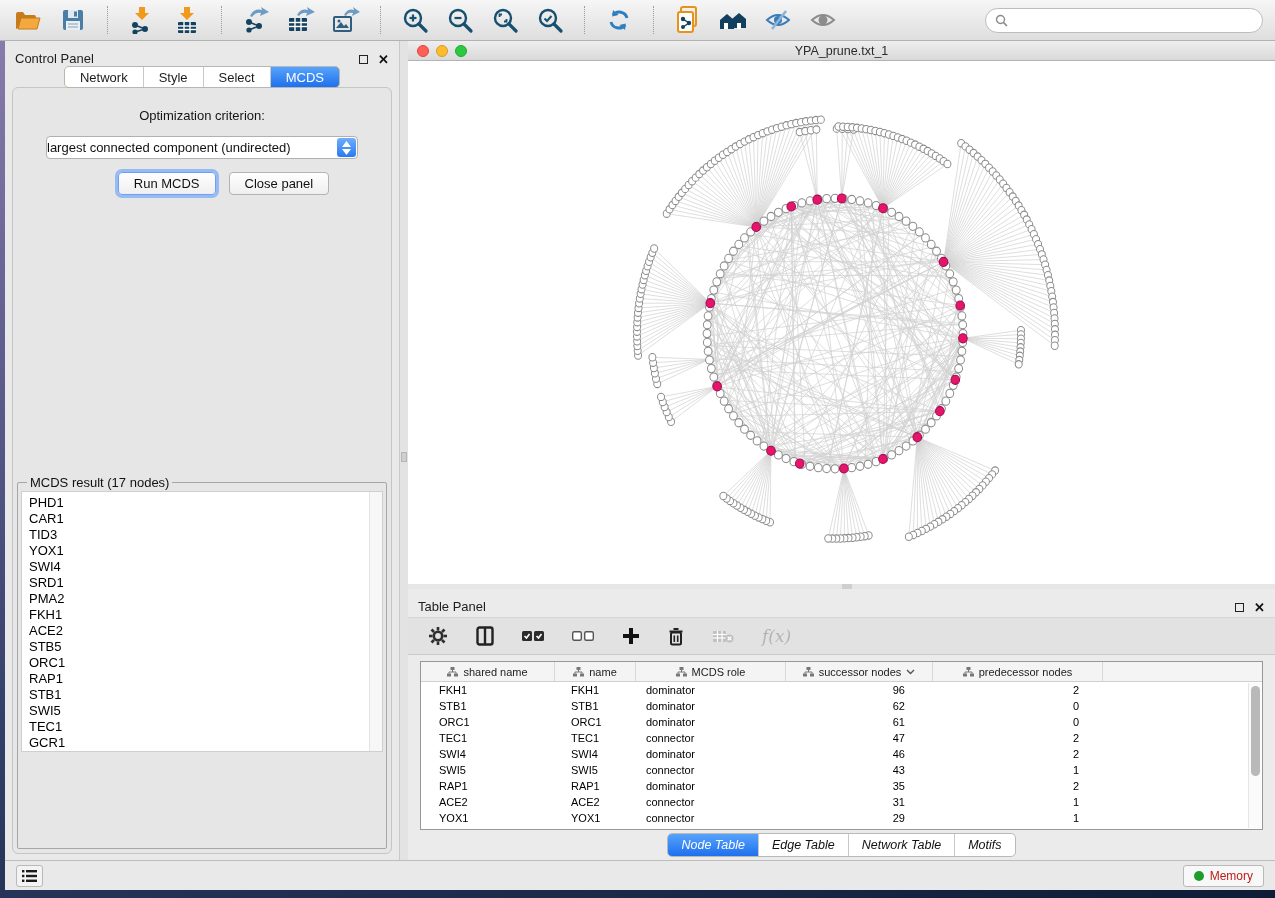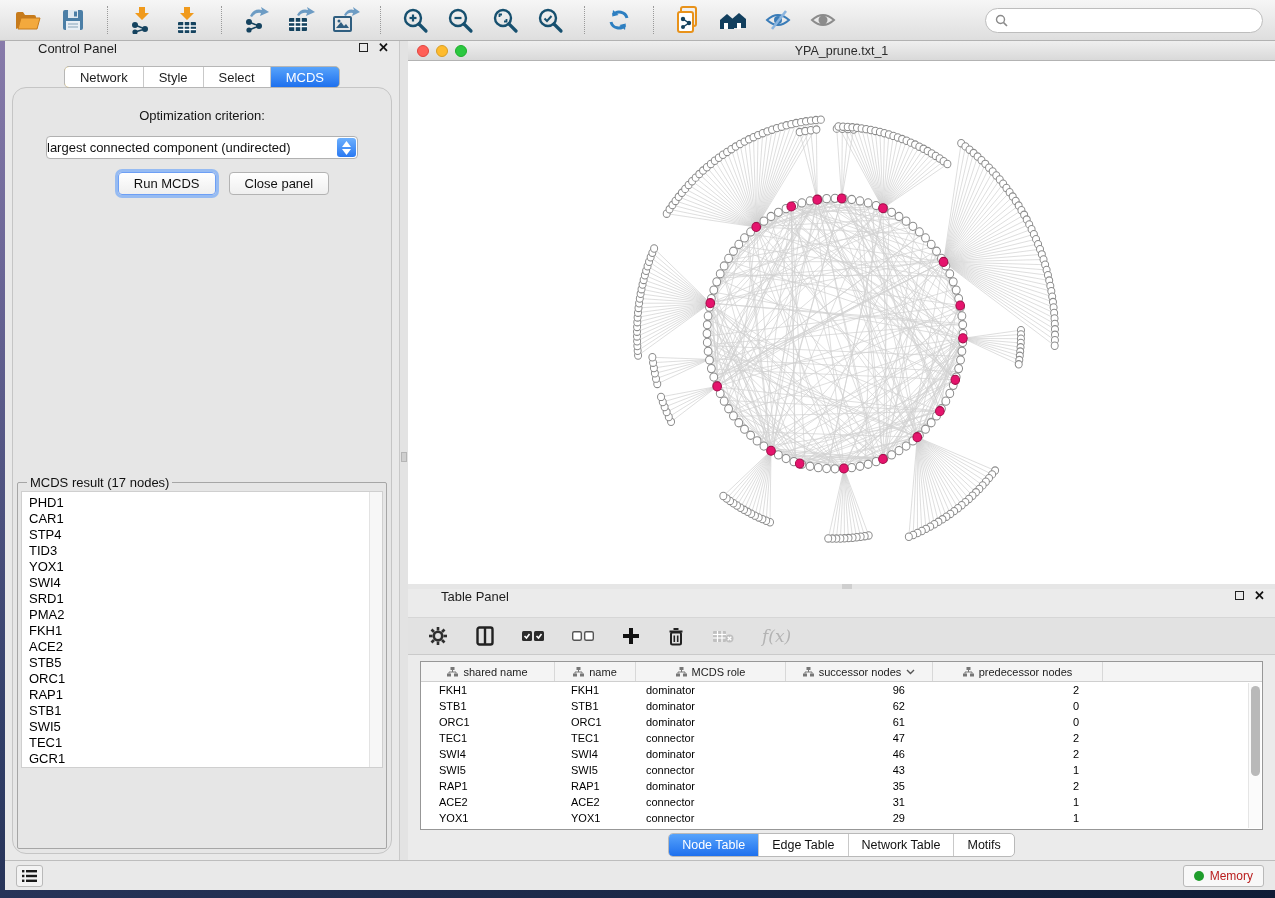--- a/index.html
+++ b/index.html
@@ -15,30 +15,30 @@
   .tsep { width:0; height:28px; border-left:1px dotted #9a9a9a; margin:0 5px; flex:0 0 auto; }
   .search { margin-left:auto; width:278px; height:25px; background:#fff; border:1px solid #bdbdbd;
     border-radius:13px; display:flex; align-items:center; padding:0 9px; gap:6px; }
   .search input { border:none; outline:none; flex:1; font-size:12px; background:transparent; }
 
   
   .main { position:absolute; left:5px; right:0; top:41px; bottom:38px; display:flex; }
 
   
   .cpanel { width:395px; background:#e9e9e9; display:flex; flex-direction:column; border-right:1px solid #c9c9c9; }
-  .panel-title { height:25px; display:flex; align-items:flex-start; padding:0 10px; font-size:13px; color:#1d1d1d;margin-left:23px; }
+  .panel-title { height:25px; display:flex; align-items:flex-end; padding:0 10px; font-size:13px; color:#1d1d1d; }
   .wctrls { margin-left:auto; display:flex; align-items:center; gap:10px; }
   .float-ic { width:9px; height:9px; border:1.6px solid #222; display:inline-block; }
   .close-ic { font-size:13px; font-weight:bold; color:#111; line-height:1; }
   .cp-tabs { display:flex; justify-content:center; position:relative; z-index:2; margin-bottom:-1px; }
   .seg { display:flex; background:#eab308; border:1px solid #b6b6b6; border-radius:5px; overflow:hidden; height:22px; }
   .seg-item { padding:0 15px; font-size:13px; color:#1c1c1c; display:flex; align-items:center; border-right:1px solid #c9c9c9; background:#fff; cursor:default; }
   .seg-item:last-child { border-right:none; }
   .seg-item.active { background:linear-gradient(#57a3fb,#1e70ee); color:#fff; }
-  .cp-body { flex:1; margin:0 7px 6px; border:1px solid #c5c5c5; border-radius:14px; background:#e6e6e6;
+  .cp-body { flex:1; margin:0 7px 6px; border:1px solid #c5c5c5; border-radius:6px; background:#e6e6e6;
     display:flex; flex-direction:column; padding-top:20px; min-height:0; }
   .opt-label { text-align:center; font-size:13px; color:#141414; }
   .selectbox { margin:13px auto 0; width:312px; height:23px; background:#fff; border:1px solid #b1b1b1;
     border-radius:4px; display:flex; align-items:center; font-size:13px; position:relative; color:#111; }
   .stepper { position:absolute; right:1px; top:1px; bottom:1px; width:19px; border-radius:3px;
     background:linear-gradient(#6db0fd,#2a79f2); display:flex; flex-direction:column; align-items:center; justify-content:center; gap:2px; }
   .btnrow { display:flex; justify-content:center; gap:13px; margin-top:13px; }
   .btn { height:23px; padding:0 15px; background:linear-gradient(#ffffff,#efefef); border:1px solid #b3b3b3;
     border-radius:4px; font-size:13px; color:#111; display:flex; align-items:center; cursor:default; }
   .btn.focusring { box-shadow:0 0 0 3px rgba(96,158,250,.6); border-color:#6d9ff5;margin-left:43px; }
@@ -82,21 +82,21 @@
   .th { display:flex; align-items:center; justify-content:center; gap:5px; border-right:1px solid #d8d8d8;
     font-size:11px; color:#222; }
   .c0 { width:134px; } .c1 { width:81px; } .c2 { width:150px; } .c3 { width:147px; } .c4 { width:170px; }
   .trow { display:flex; height:16px; align-items:center; flex:0 0 auto; }
   .tc { font-size:11px; color:#000; }
   .tc.c0 { padding-left:18px; } .tc.c1 { padding-left:16px; } .tc.c2 { padding-left:10px; }
   .tc.c3 { text-align:right; padding-right:28px; } .tc.c4 { text-align:right; padding-right:24px; }
   .vscroll { position:absolute; right:1px; top:21px; bottom:1px; width:13px; background:#fbfbfb; border-left:1px solid #e5e5e5; }
   .vthumb { position:absolute; top:3px; left:2px; width:9px; height:90px; background:#b9b9b9; border-radius:5px; }
   .ftabs { height:30px; display:flex; justify-content:center; align-items:center; flex:0 0 auto; }
-  .ftabbar { display:flex; border:1px solid #b9b9b9; border-radius:5px; overflow:hidden; background:#fff; }
+  .ftabbar { display:flex; border:1px solid #b9b9b9; border-radius:5px; overflow:hidden; background:#fff;font-style:italic; }
   .ftab { padding:4px 13px; font-size:12.5px; color:#111; border-right:1px solid #c9c9c9; cursor:default; }
   .ftab:last-child { border-right:none; }
   .ftab.active { background:linear-gradient(#57a3fb,#1e70ee); color:#fff; }
 
   
   .statusbar { position:absolute; left:5px; right:0; bottom:8px; height:30px; background:#e9e9e9;
     border-top:1px solid #bdbdbd; display:flex; align-items:center; padding:0 11px; }
   .listbtn { width:27px; height:22px; border:1px solid #b9b9b9; background:#f3f3f3; border-radius:3px;
     display:flex; align-items:center; justify-content:center; }
   .membtn { margin-left:auto; display:flex; align-items:center; gap:6px; background:#f8f8f8;
@@ -295,21 +295,20 @@
         <div class="btn focusring">Run MCDS</div>
         <div class="btn">Close panel</div>
       </div>
       <div class="cp-spacer"></div>
       <fieldset class="mcds">
         <legend>MCDS result (17 nodes)</legend>
         <div class="mcds-list">
           <div class="mcds-scroll"></div>
         <div class="mcds-item">PHD1</div>
             <div class="mcds-item">CAR1</div>
-            <div class="mcds-item">STP4</div>
             <div class="mcds-item">TID3</div>
             <div class="mcds-item">YOX1</div>
             <div class="mcds-item">SWI4</div>
             <div class="mcds-item">SRD1</div>
             <div class="mcds-item">PMA2</div>
             <div class="mcds-item">FKH1</div>
             <div class="mcds-item">ACE2</div>
             <div class="mcds-item">STB5</div>
             <div class="mcds-item">ORC1</div>
             <div class="mcds-item">RAP1</div>

